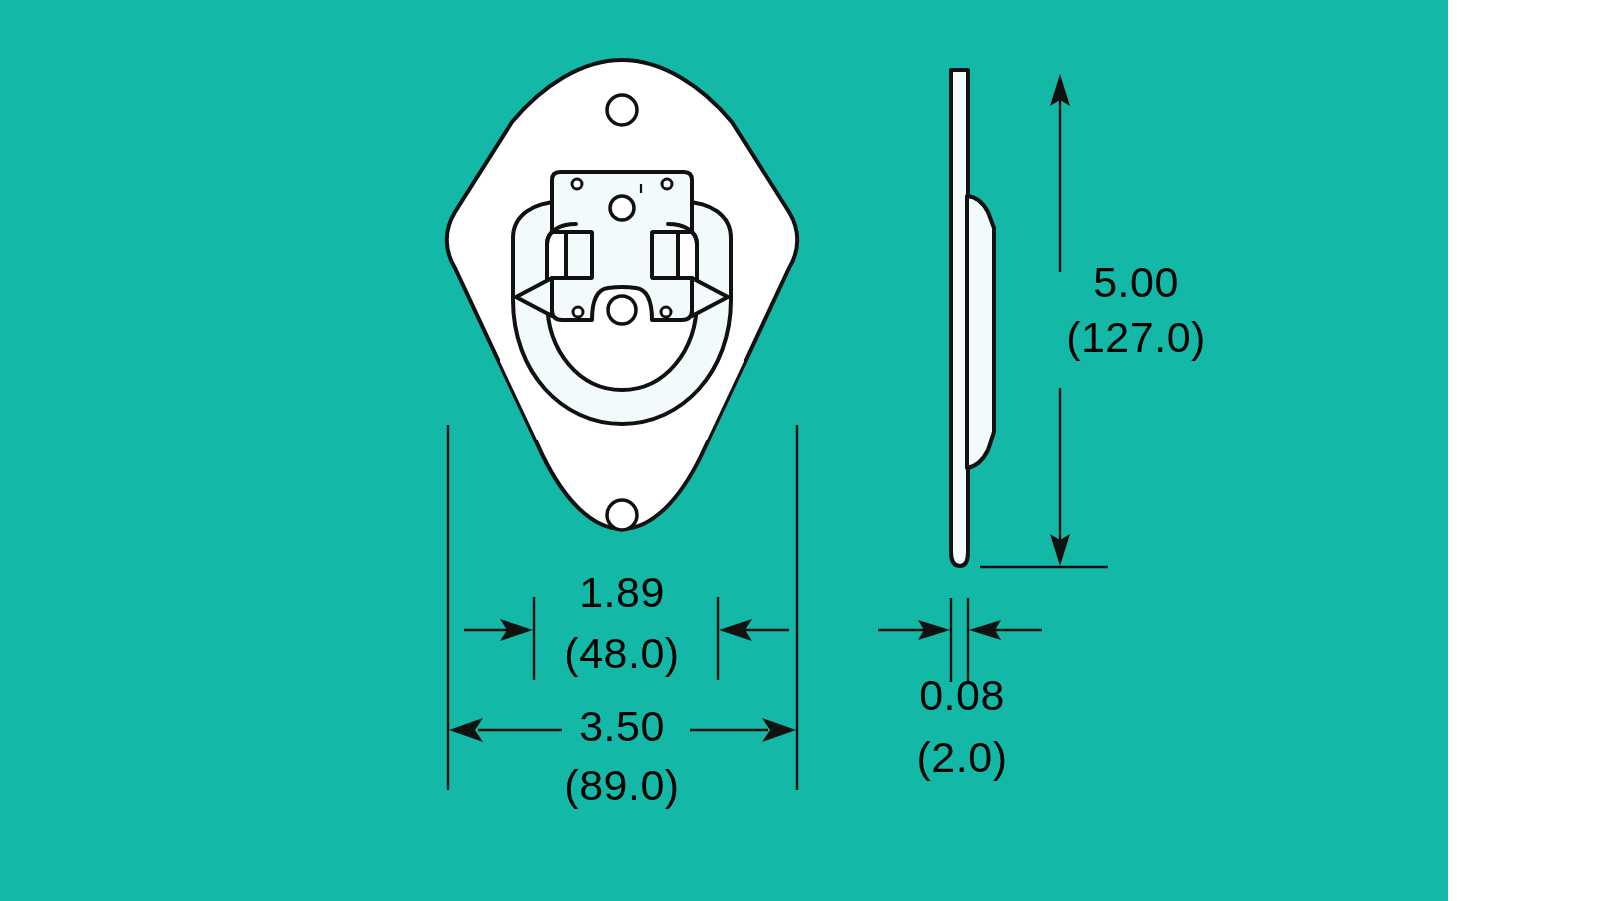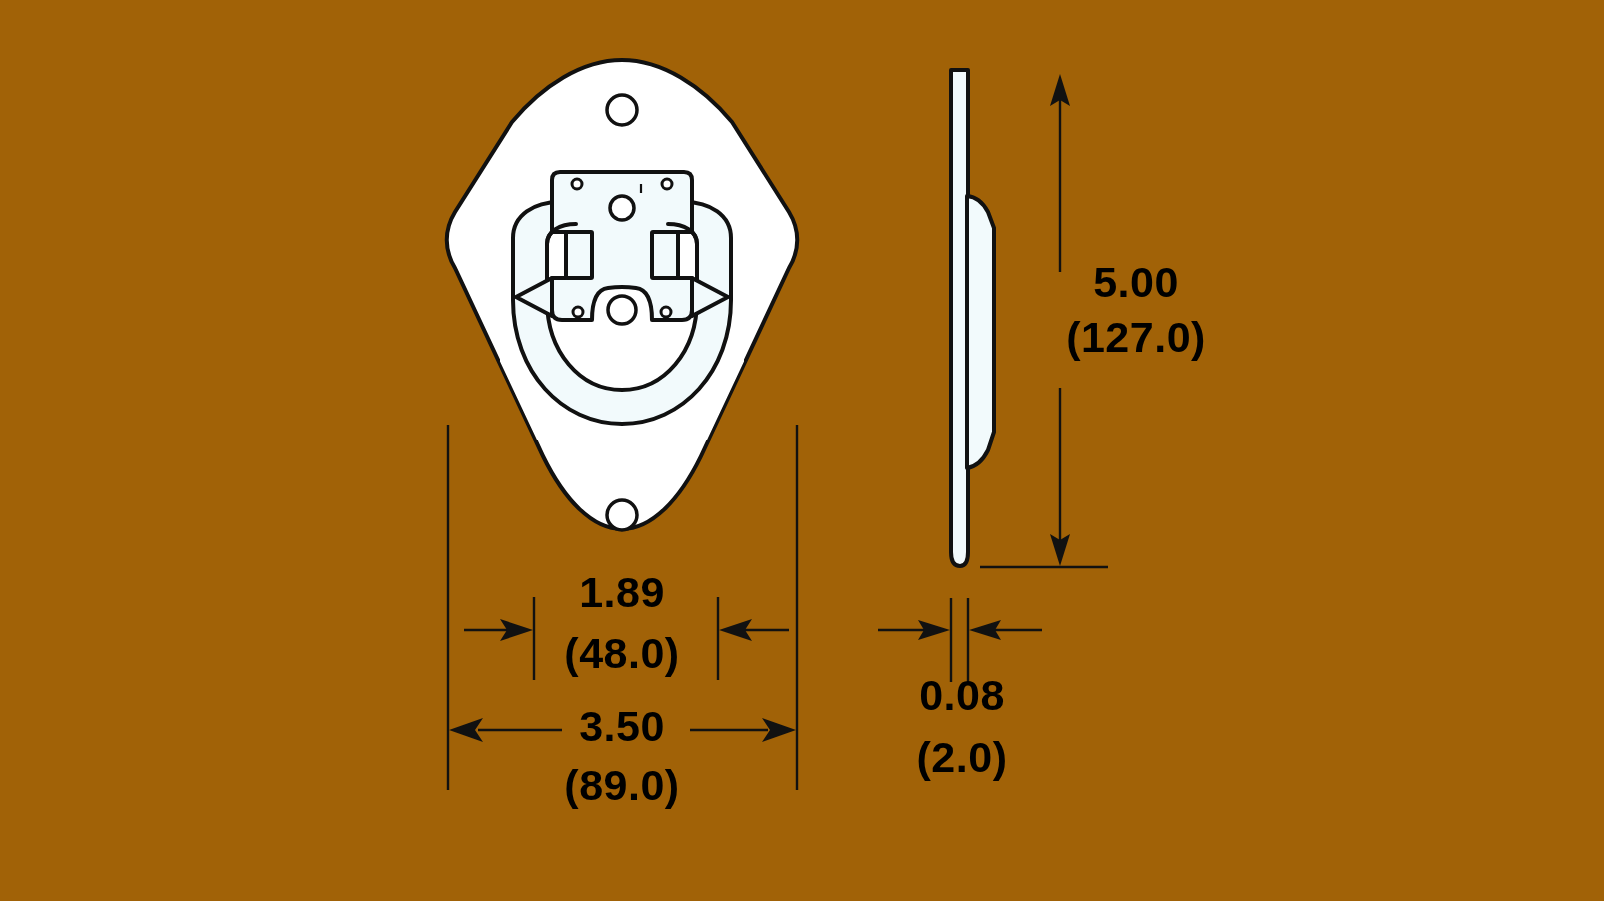--- a/index.html
+++ b/index.html
@@ -8,24 +8,23 @@
     background: #ffffff;
   }
   body {
     width: 1604px;
     height: 901px;
     font-family: "Liberation Sans", sans-serif;
     overflow: hidden;
   }
   #drawing-root {
     position: relative;
-    width: 1604px;
+    width: 1448px;
     height: 901px;
-    background: #a16207;
-    font-weight: bold;
+    background: #14b8a6;
   }
   svg.sheet {
     display: block;
     width: 1604px;
     height: 901px;
   }
   .dim-text {
     font-family: "Liberation Sans", sans-serif;
     font-size: 43px;
     fill: #000000;

